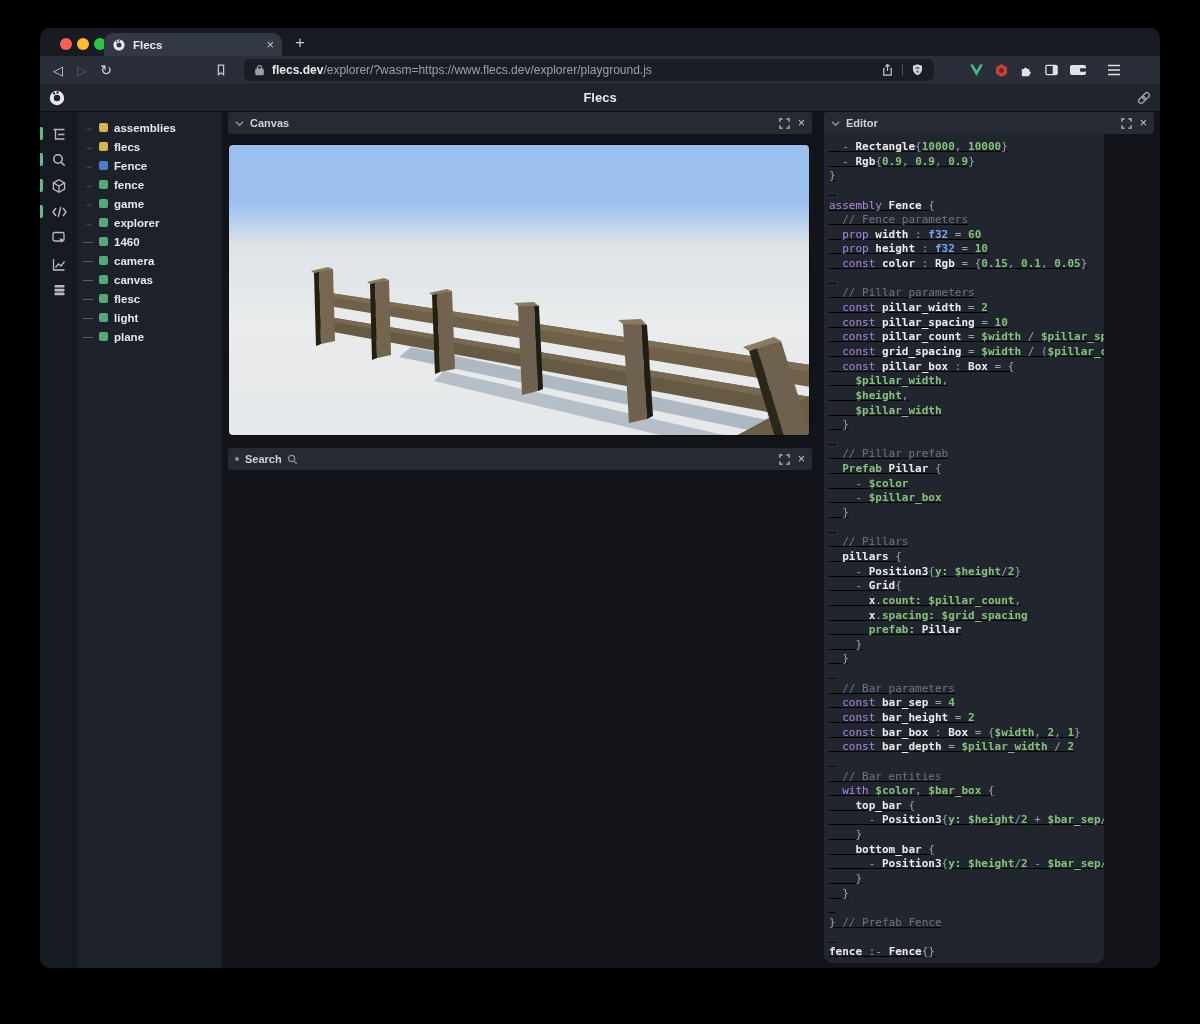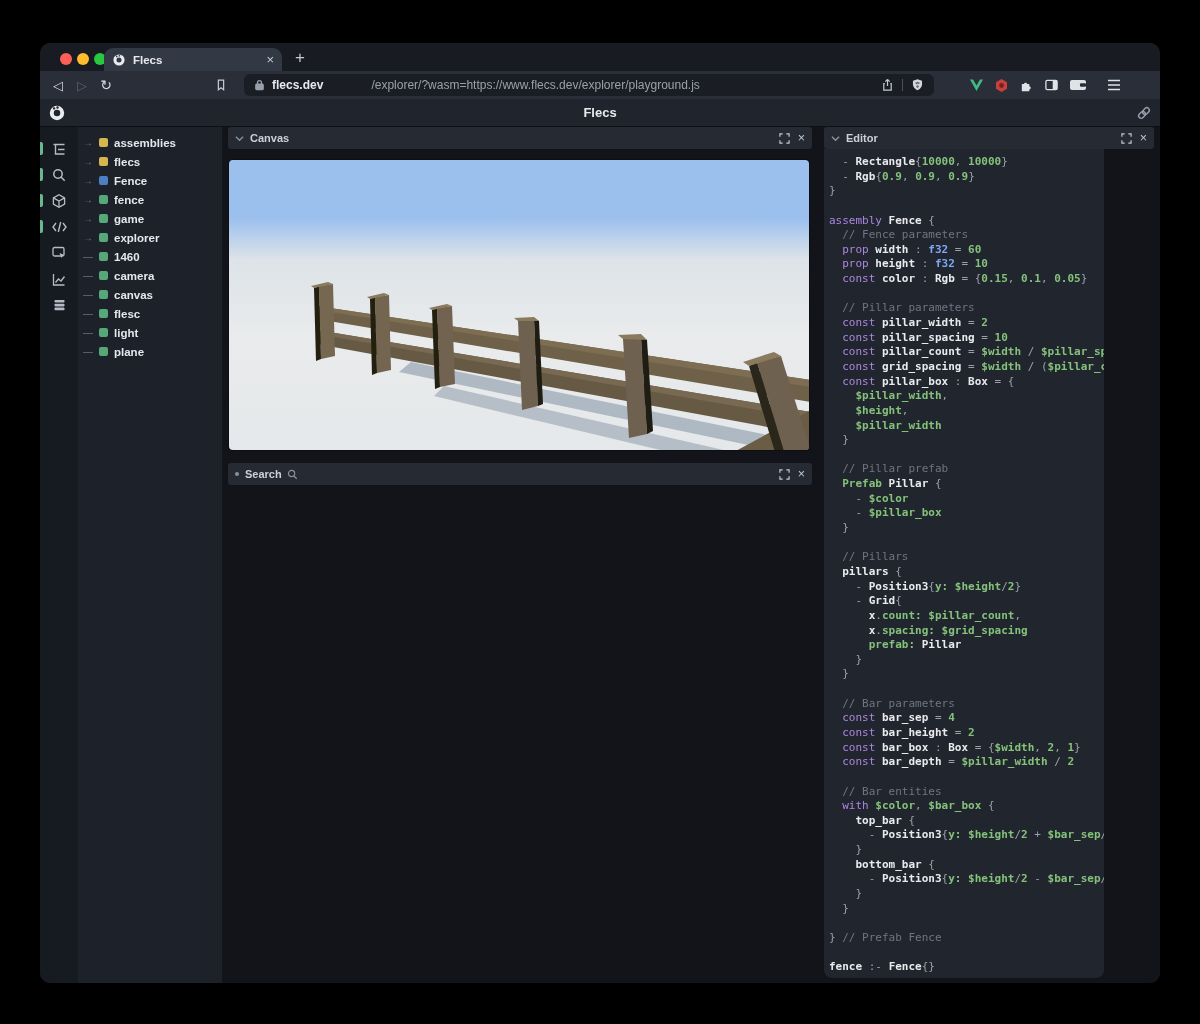--- a/index.html
+++ b/index.html
@@ -1,34 +1,34 @@
 <!DOCTYPE html>
 <html style="--chrome: #181b21; --toolbar: #2a2e38; --tab: #333845; --urlbar: #1a1d24; --appheader: #20242c; --content: #121419; --rail: #161a21; --treebg: #1d212a; --panelhead: #262a33; --editorbg: #21252d; --text: #e7e9ed; --muted: #9aa0ab; --icon: #c3c8d1; --accent: #69b98c; --kw: #ab87e0; --ident: #e8eaee; --type: #7da6f5; --val: #84c17b; --comment: #6f7582; --punct: #9aa0a8; --traffic_red: #ff5f57; --traffic_yellow: #febc2e; --traffic_green: #28c840; --sky: #9cc0ee; --ground: #e9ebec; --wood: #6f6149; --wood_dark: #675a44; --brave_v: #42b883; --brave_hex: #c6403d;"><head>
 <meta charset="utf-8">
 <style>
   * { margin:0; padding:0; box-sizing:border-box; }
   html,body { width:1200px; height:1024px; background:#000; font-family:"Liberation Sans", sans-serif; }
-  #window { position:absolute; left:40px; top:43px; width:1120px; height:940px; border-radius:10px; overflow:hidden; background:var(--content);padding-left:14px; }
+  #window { position:absolute; left:40px; top:28px; width:1120px; height:940px; border-radius:10px; overflow:hidden; background:var(--content);padding-left:14px; }
 
   
   #tabstrip { position:absolute; left:0; top:0; width:100%; height:28px; background:var(--chrome); }
   .traffic { position:absolute; top:10px; width:12px; height:12px; border-radius:50%; }
   #tab { position:absolute; left:64px; top:5px; width:178px; height:23px; background:var(--tab); border-radius:9px 9px 0 0; display:flex; align-items:center; padding:0 8px; }
   #tab .title { font-size:11.5px; font-weight:bold; color:var(--text); margin-left:7px; flex:1; }
   #tab .close { color:var(--icon); font-size:13px; cursor:default; }
   #newtab { position:absolute; left:248px; top:3px; width:24px; height:24px; color:var(--icon); font-size:17px; text-align:center; line-height:24px; }
 
   #toolbar { position:absolute; left:0; top:28px; width:100%; height:28px; background:var(--toolbar); display:flex; align-items:center; }
   .navbtn { width:24px; text-align:center; font-size:13px; color:#d7dae0; }
   .navbtn.dim { color:#596070; }
   #backbtn { margin-left:6px; } #reloadbtn { font-size:14px; }
   #bookmarkbtn { margin-left:96px; }
   #urlbar { margin-left:6px; width:690px; height:22px; background:var(--urlbar); border-radius:6px; display:flex; align-items:center; padding:0 10px; }
   #urlbar .domain { font-size:12px; font-weight:bold; color:var(--text); margin-left:7px; white-space:nowrap; }
-  #urlbar .path { font-size:12px; color:var(--muted); white-space:nowrap; overflow:hidden; flex:1;margin-left:48px; }
+  #urlbar .path { font-size:12px; color:var(--muted); white-space:nowrap; overflow:hidden; flex:1; }
   #urlbar .vdiv { width:1px; height:12px; background:#4a4f5a; margin:0 8px; }
   .extrow { display:flex; align-items:center; margin-left:34px; gap:9px; }
   .extbtn { width:16px; height:16px; display:flex; align-items:center; justify-content:center; }
   #menu-btn { margin-left:9px; margin-right:10px; }
 
   
   #appheader { position:absolute; left:0; top:56px; width:100%; height:28px; background:var(--appheader); display:flex; align-items:center; border-bottom:1px solid #0d0f13; }
   #appheader .apptitle { position:absolute; left:0; width:100%; text-align:center; font-size:13px; font-weight:bold; color:var(--text); }
   #applogo { margin-left:8px; z-index:2; }
   #linkicon { position:absolute; right:8px; top:6px; }
@@ -54,21 +54,21 @@
   .panel-head .hbtn { margin-left:8px; display:flex; align-items:center; }
   .panel-head .x { color:var(--icon); font-size:12.5px; }
   .dot { width:4px; height:4px; border-radius:50%; background:#8b919c; }
 
   #canvas-head { top:0; }
   #canvas-body { position:absolute; left:6px; top:32px; width:582px; height:292px; border-radius:5px; overflow:hidden; border:1px solid #0c0e12; }
   #search-head { top:336px; }
   #search-body { position:absolute; left:0; top:358px; width:100%; bottom:0; background:var(--content); }
 
   #editor-head { top:0; width:330px;text-align:right; }
-  #editor-body { position:absolute; left:6px; top:22px; width:280px; height:829px; background:var(--editorbg); border-radius:0 0 8px 8px; padding:6px 5px 0 5px; overflow:hidden; }
+  #editor-body { position:absolute; left:6px; top:22px; width:280px; height:829px; background:var(--editorbg); border-radius:0 0 8px 8px; padding:6px 5px 0 5px; overflow:hidden;text-decoration:underline; }
   #code-area { font-family:"DejaVu Sans Mono", monospace; font-size:11px; line-height:14.65px; white-space:pre; }
   .cl { height:14.65px; }
   .tk-k { color:var(--kw); }
   .tk-i { color:var(--ident); font-weight:bold; }
   .tk-t { color:var(--type); font-weight:bold; }
   .tk-g { color:var(--val); font-weight:bold; }
   .tk-c { color:var(--comment); }
   .tk-p { color:var(--punct); }
 
   svg { display:block; }

